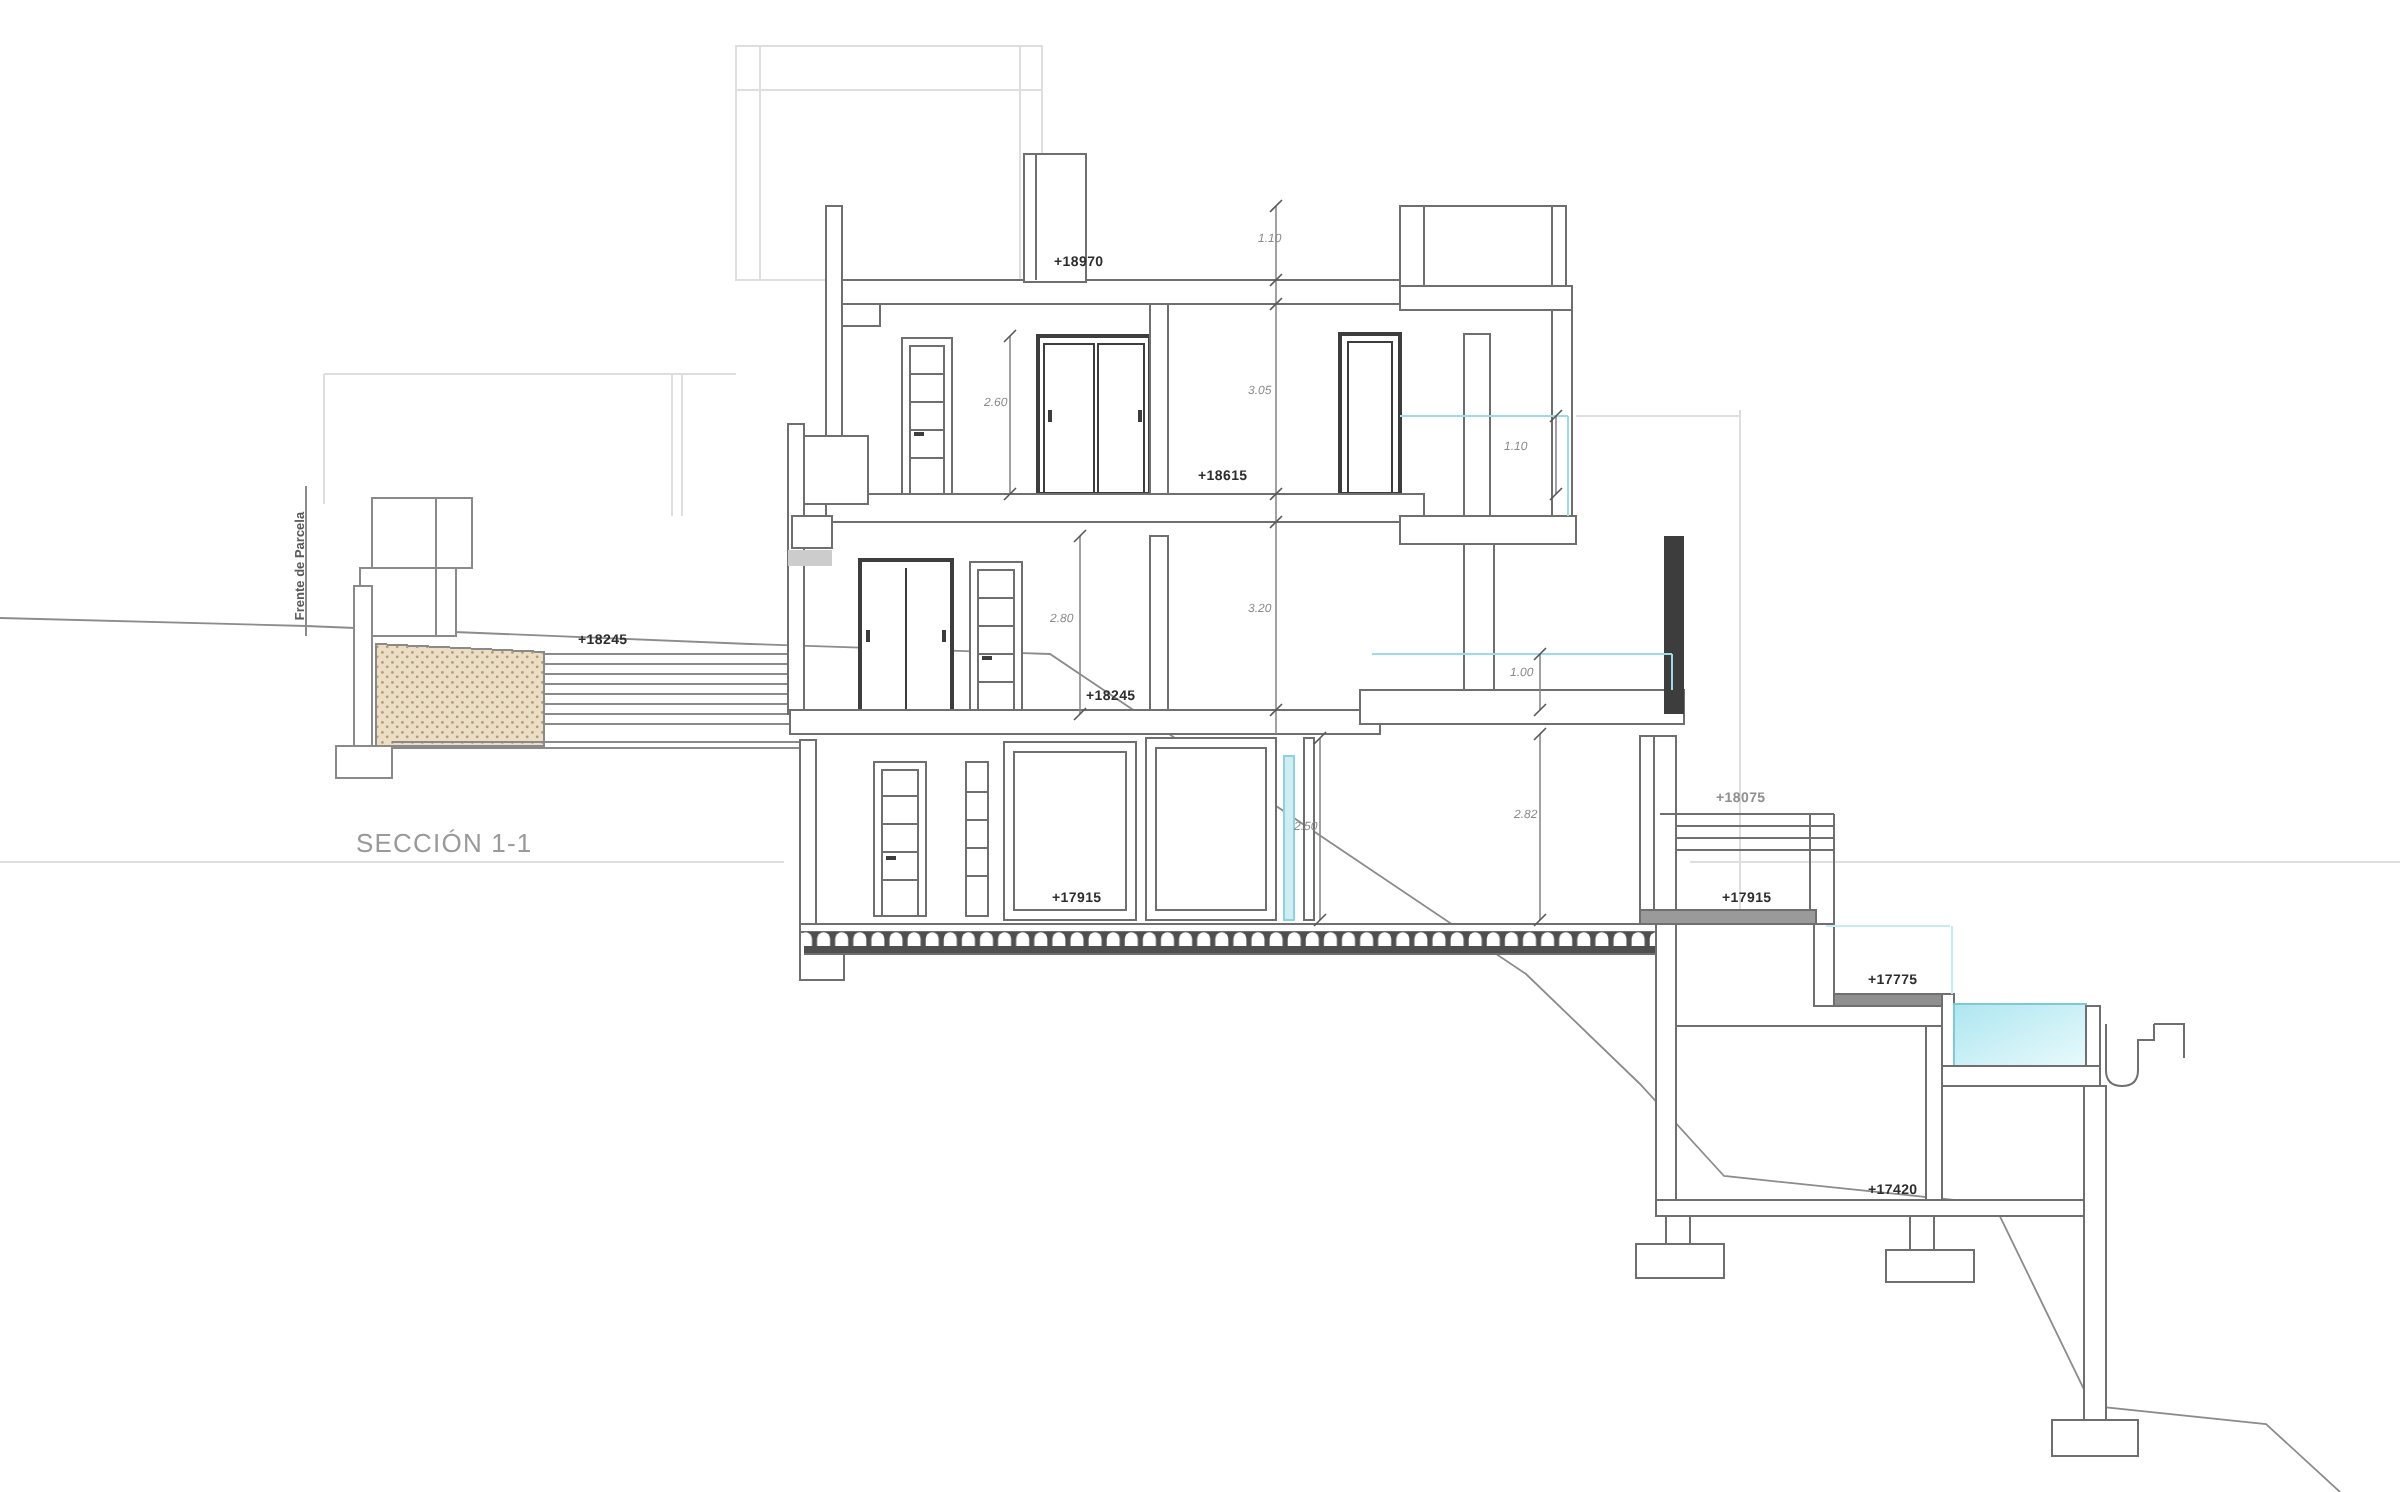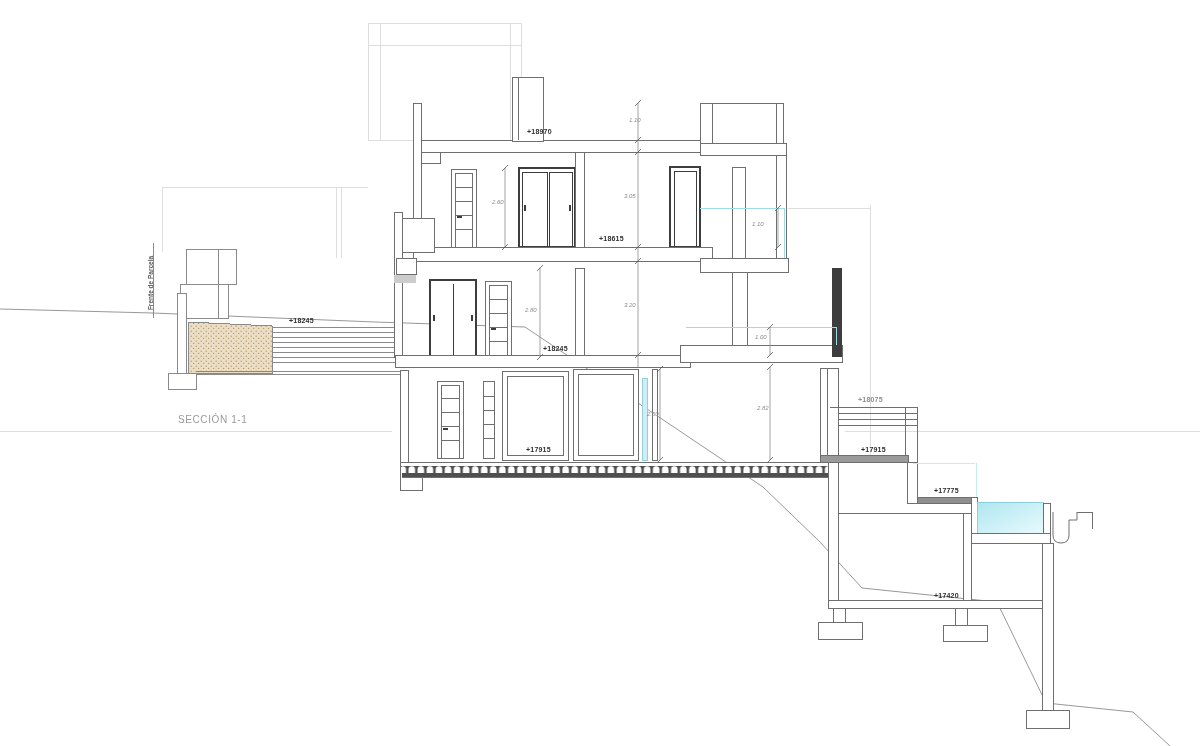--- a/index.html
+++ b/index.html
@@ -3,21 +3,21 @@
 <meta charset="utf-8">
 <style>
   html,body{margin:0;padding:0;background:#ffffff;}
   .sheet{position:relative;width:1200px;height:746px;background:#fff;overflow:hidden;
          font-family:"Liberation Sans", sans-serif;}
   .sheet svg{position:absolute;left:0;top:0;}
   .lbl{position:absolute;white-space:nowrap;line-height:1;}
   .lvl{font-size:7px;font-weight:bold;color:#2e2e2e;letter-spacing:.2px;}
   .lvl.light{color:#8f8f8f;}
   .dim{font-size:6px;font-style:italic;color:#8a8a8a;}
-  .sec{font-size:10px;color:#9a9a9a;letter-spacing:.6px;}
+  .sec{font-size:13px;color:#9a9a9a;letter-spacing:.6px;}
   .parcel{font-size:6.5px;font-weight:bold;color:#5a5a5a;
           transform:translate(-50%,-50%) rotate(-90deg);transform-origin:center;}
 </style>
 </head>
 <body>
 
 <div class="sheet">
 
 <svg width="1200" height="746" viewBox="0 0 1200 746">
   <defs>

